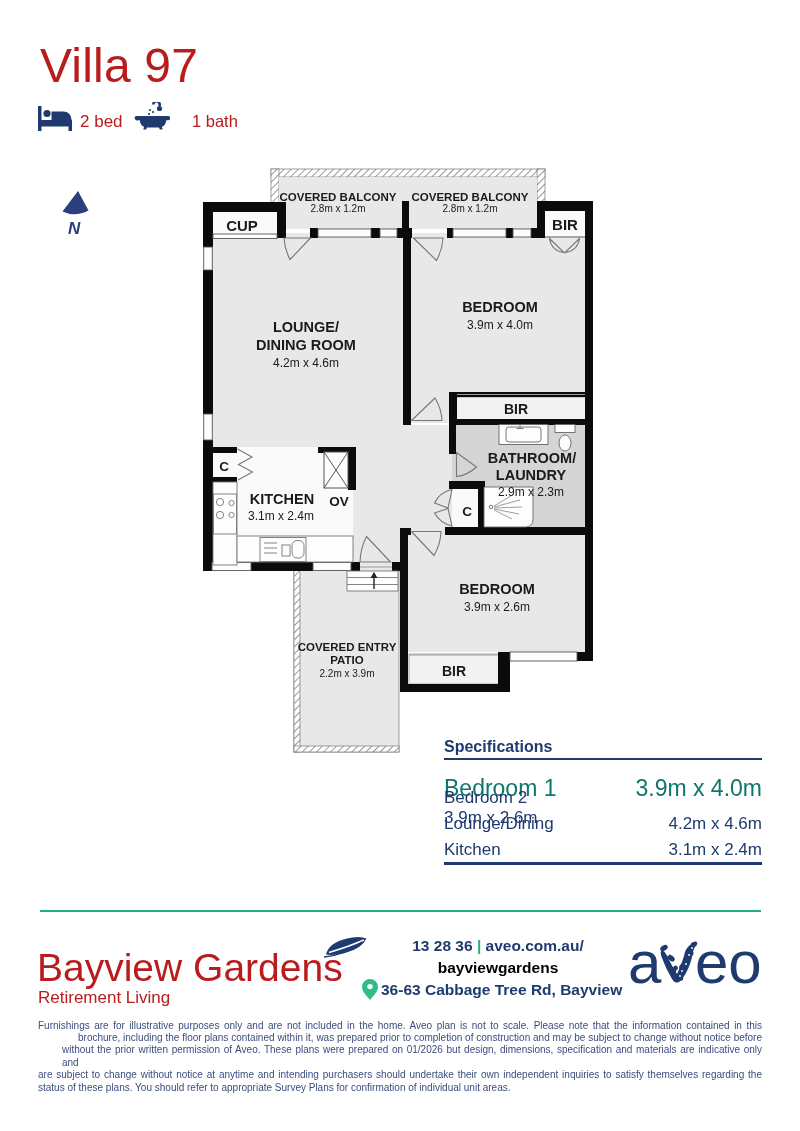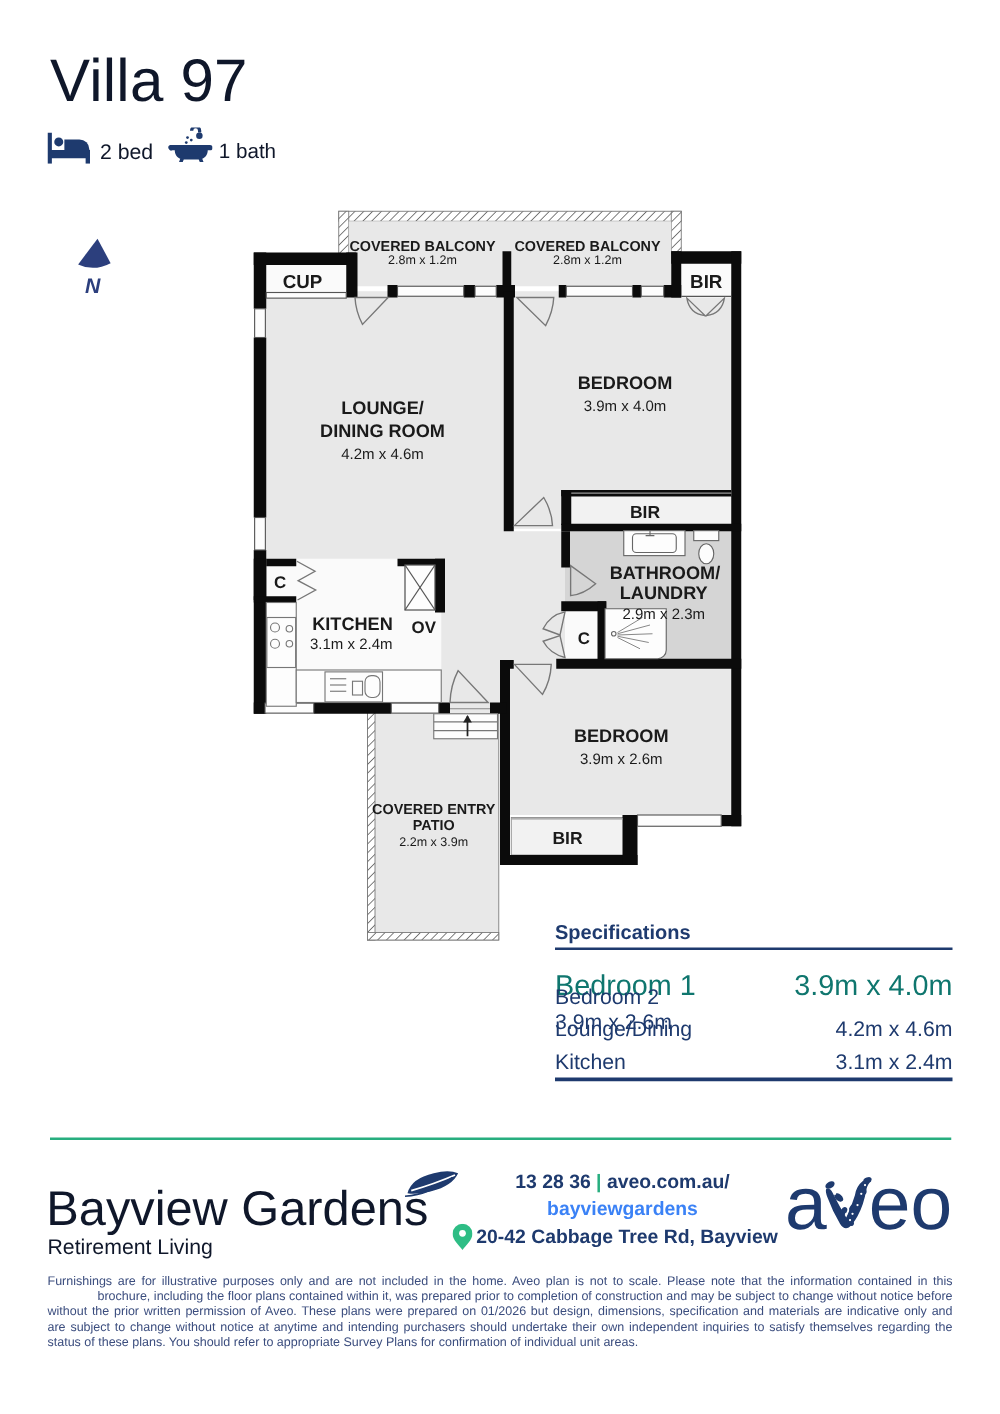--- a/index.html
+++ b/index.html
@@ -1,18 +1,18 @@
 <!DOCTYPE html>
 <html><head>
 <meta charset="utf-8">
 <style>
   html,body{margin:0;padding:0;}
   body{width:800px;height:1131px;background:#ffffff;font-family:"Liberation Sans",sans-serif;position:relative;overflow:hidden;}
   .abs{position:absolute;}
-  .navy{color:#0f172a;}
+  .navy{color:#b91c1c;}
 </style>
 </head>
 <body>
 
 <div class="abs navy" style="left:40px;top:37.5px;font-size:48px;letter-spacing:0.2px;">Villa 97</div>
 
 <svg class="abs" style="left:38px;top:106px;" width="34" height="25" viewBox="0 0 34 25">
   <path fill="#1e3a6e" d="M0 0 h3.5 v14 h30.5 v11 h-3.5 v-4.5 H3.5 V25 H0 Z"></path>
   <circle fill="#1e3a6e" cx="9" cy="7.5" r="3.6"></circle>
   <path fill="#1e3a6e" d="M13.5 5.5 h12 a8 8 0 0 1 8 8 v0.5 h-20 Z"></path>
@@ -22,21 +22,21 @@
 
 <svg class="abs" style="left:134px;top:102px;" width="36" height="30" viewBox="0 0 36 30">
   <path fill="#1e3a6e" d="M18 2.5 a4.5 4.5 0 0 1 9 0 l0 1.5 h-2.6 l0 -1.5 a1.9 1.9 0 0 0 -3.8 0 Z"></path>
   <circle fill="#1e3a6e" cx="25.5" cy="6.5" r="2.6"></circle>
   <circle fill="#1e3a6e" cx="16" cy="8" r="1.1"></circle>
   <circle fill="#1e3a6e" cx="19" cy="10" r="1.1"></circle>
   <circle fill="#1e3a6e" cx="15" cy="12" r="1.1"></circle>
   <path fill="#1e3a6e" d="M2 14 h32 a2 2 0 0 1 0 4.2 l-1.8 0 c0 3.4 -2 5.8 -4.4 6.8 l1 2.6 h-3 l-0.8 -2.1 h-12 l-0.8 2.1 h-3 l1 -2.6 C7.8 24 5.8 21.6 5.8 18.2 L4 18.2 a2 2 0 0 1 -2 -4.2 Z"></path>
 </svg>
 
-<div class="abs navy" style="left:175px;top:112px;font-size:16.5px;">1 bath</div>
+<div class="abs navy" style="left:192px;top:112px;font-size:16.5px;">1 bath</div>
 
 <svg class="abs" style="left:55px;top:186px;" width="40" height="50" viewBox="0 0 40 50">
   <path fill="#2c3f7d" d="M23 5 L33.5 24.5 Q20 31.5 7.5 25.5 Z"></path>
   <text x="13" y="48" fill="#2c3f7d" font-size="17" font-weight="bold" font-style="italic" font-family="Liberation Sans, sans-serif">N</text>
 </svg>
 
 <svg class="abs" style="left:195px;top:160px;" width="410" height="600" viewBox="195 160 410 600" font-family="Liberation Sans, sans-serif">
   <defs>
     <pattern id="hatch" width="5" height="5" patternTransform="rotate(45)" patternUnits="userSpaceOnUse">
       <rect width="5" height="5" fill="#ffffff"></rect>
@@ -349,28 +349,28 @@
 <svg class="abs" style="left:320px;top:934px;" width="50" height="27" viewBox="0 0 50 27">
   <path fill="#1e3a6e" d="M6 20.5 Q9 8.5 27 4.5 Q39 1.5 46.5 4.5 Q42 14.5 25 19 Q13 21.8 6 20.5 Z"></path>
   <path stroke="#ffffff" stroke-width="1.5" fill="none" d="M9 18.5 Q28 13 44 6"></path>
   <path stroke="#1e3a6e" stroke-width="1.3" fill="none" d="M4 23 Q24 21.5 42 8"></path>
 </svg>
 
 <div class="abs navy" style="left:38px;top:988px;font-size:17px;">Retirement Living</div>
 
 <div class="abs" style="left:340px;top:937px;width:316px;text-align:center;font-size:15.5px;font-weight:bold;color:#1e3a6e;">13 28 36 <span style="color:#27ae7f;">|</span> aveo.com.au/</div>
 
-<div class="abs" style="left:340px;top:958.5px;width:316px;text-align:center;font-size:15.5px;font-weight:bold;color:#3b82f6;">bayviewgardens</div>
+<div class="abs" style="left:340px;top:958.5px;width:316px;text-align:center;font-size:15.5px;font-weight:bold;color:#000000;">bayviewgardens</div>
 
 <svg class="abs" style="left:362px;top:979px;" width="16" height="21" viewBox="0 0 16 21">
   <path fill="#2ebd85" d="M8 0 a8 8 0 0 1 8 8 c0 5 -5.5 9.5 -8 13 C5.5 17.5 0 13 0 8 A8 8 0 0 1 8 0 Z"></path>
   <circle fill="#ffffff" cx="8" cy="7.6" r="2.7"></circle>
 </svg>
 
-<div class="abs" style="left:381px;top:981px;font-size:15.5px;font-weight:bold;color:#1e3a6e;">20-42 Cabbage Tree Rd, Bayview</div>
+<div class="abs" style="left:381px;top:981px;font-size:15.5px;font-weight:bold;color:#1e3a6e;">36-63 Cabbage Tree Rd, Bayview</div>
 
 <svg class="abs" style="left:624px;top:938px;" width="145" height="55" viewBox="0 0 145 55">
   <text x="4" y="45" fill="#1e3a6e" font-size="60" font-family="Liberation Sans, sans-serif">a</text>
   <text x="71" y="45" fill="#1e3a6e" font-size="60" font-family="Liberation Sans, sans-serif">eo</text>
   <g fill="#1e3a6e">
     <path d="M37 13 Q40 12 42 16 Q48 28 53 36 Q57 28 60 18 Q61 11 66 7 Q71 4 73 7 Q70 9 69 14 Q67 26 62 35 Q58 42 55 44 Q51 46 48 41 Q42 31 38 20 Q36 15 37 13 Z"></path>
     <ellipse cx="40" cy="10" rx="4" ry="2.6" transform="rotate(-30 40 10)"></ellipse>
     <ellipse cx="47" cy="20" rx="4.2" ry="2.6" transform="rotate(40 47 20)"></ellipse>
     <ellipse cx="59" cy="28" rx="4.5" ry="2.8" transform="rotate(-45 59 28)"></ellipse>
     <ellipse cx="66" cy="14" rx="4.2" ry="2.8" transform="rotate(55 66 14)"></ellipse>
@@ -386,16 +386,16 @@
       <circle cx="62" cy="26" r="0.9"></circle>
       <circle cx="65" cy="17" r="0.9"></circle>
     <circle cx="68" cy="10" r="0.9"></circle>
       <circle cx="58" cy="33" r="0.9"></circle>
   </g>
 </svg>
 
 <div class="abs" style="left:38px;top:1019.5px;width:724px;font-size:10px;line-height:12.46px;color:#3b4d7e;">
   <div style="text-align:justify;text-align-last:justify;">Furnishings are for illustrative purposes only and are not included in the home. Aveo plan is not to scale. Please note that the information contained in this</div>
   <div style="text-align:justify;text-align-last:justify;padding-left:40px;">brochure, including the floor plans contained within it, was prepared prior to completion of construction and may be subject to change without notice before</div>
-  <div style="text-align:justify;text-align-last:justify;">without the prior written permission of Aveo. These plans were prepared on 01/2026 but design, dimensions, specification and materials are indicative only and</div>
+  <div style="text-align:justify;text-align-last:justify;margin-left:24px;">without the prior written permission of Aveo. These plans were prepared on 01/2026 but design, dimensions, specification and materials are indicative only and</div>
   <div style="text-align:justify;text-align-last:justify;">are subject to change without notice at anytime and intending purchasers should undertake their own independent inquiries to satisfy themselves regarding the</div>
   <div>status of these plans. You should refer to appropriate Survey Plans for confirmation of individual unit areas.</div>
 </div>
 
 </body></html>

